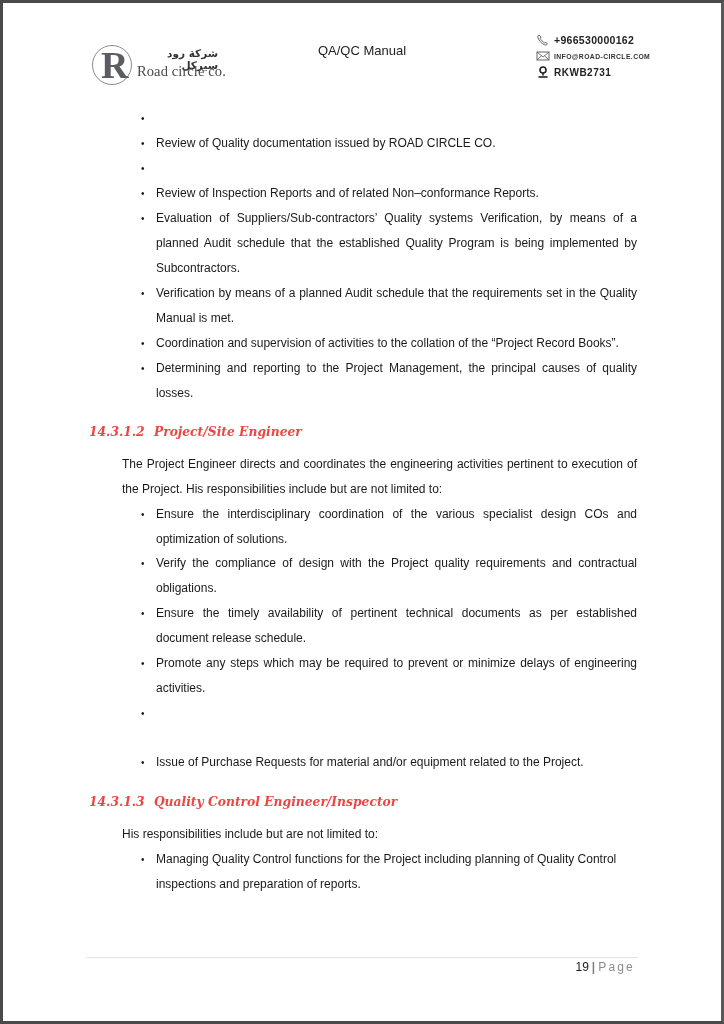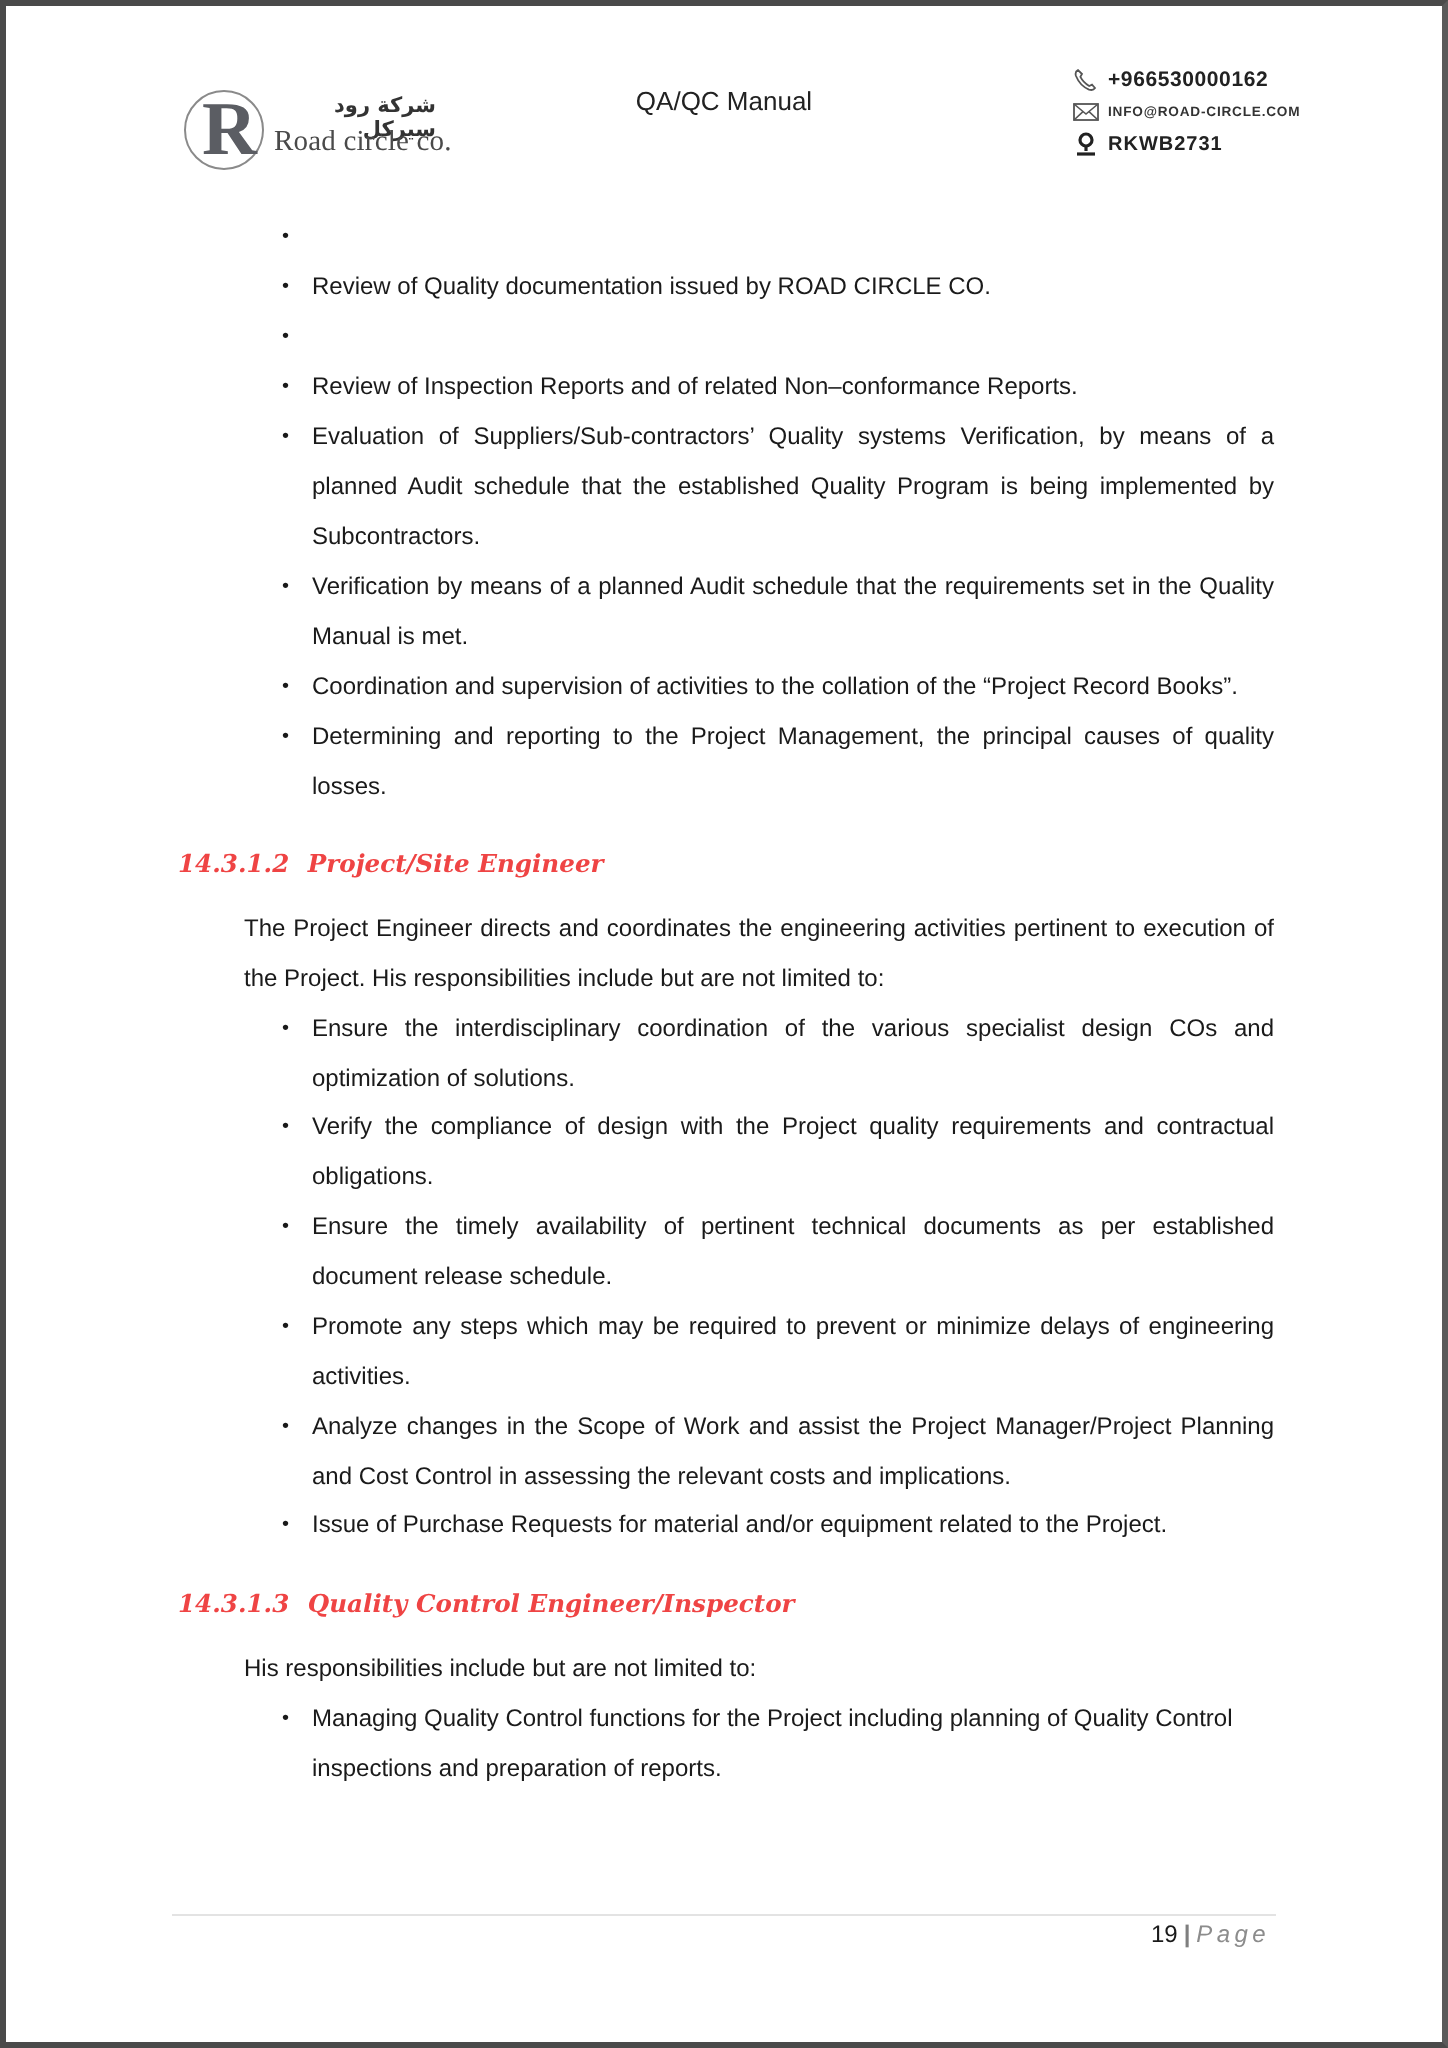--- a/index.html
+++ b/index.html
@@ -75,21 +75,21 @@
     }
     .footer-line {
       position: absolute; left: 86px; top: 957px; width: 552px; height: 1px;
       background: #e3e3e3;
     }
     .page-num {
       position: absolute; left: 540px; top: 958px; width: 95px; text-align: right;
       font-size: 12px; line-height: 18px; color: #1a1a1a;
     }
     .page-num .sep { color: #7f7f7f; margin: 0 3px; font-weight: bold; }
-    .page-num .page-word { color: #8c8c8c; letter-spacing: 2.2px; font-style: italic; }
+    .page-num .page-word { color: #8c8c8c; letter-spacing: 2.2px; }
   </style>
 </head>
 <body>
 
 <div class="frame"></div>
 
 <div class="header">
   <div class="logo">
     <div class="logo-circle"></div>
     <div class="logo-r">R</div>
@@ -174,21 +174,20 @@
   <div class="bullet-item justify" style="top:601px;">
     <span class="bullet-dot">•</span>
     <span>Ensure the timely availability of pertinent technical documents as per established document release schedule.</span>
   </div>
   <div class="bullet-item justify" style="top:651px;">
     <span class="bullet-dot">•</span>
     <span>Promote any steps which may be required to prevent or minimize delays of engineering activities.</span>
   </div>
   <div class="bullet-item justify" style="top:701px;">
     <span class="bullet-dot">•</span>
-    <span>Analyze changes in the Scope of Work and assist the Project Manager/Project Planning and Cost Control in assessing the relevant costs and implications.</span>
   </div>
   <div class="bullet-item" style="top:750px;">
     <span class="bullet-dot">•</span>
     <span>Issue of Purchase Requests for material and/or equipment related to the Project.</span>
   </div>
 
   <div class="heading" style="top:792px;">
     <span class="num">14.3.1.3</span>
     <span>Quality Control Engineer/Inspector</span>
   </div>

